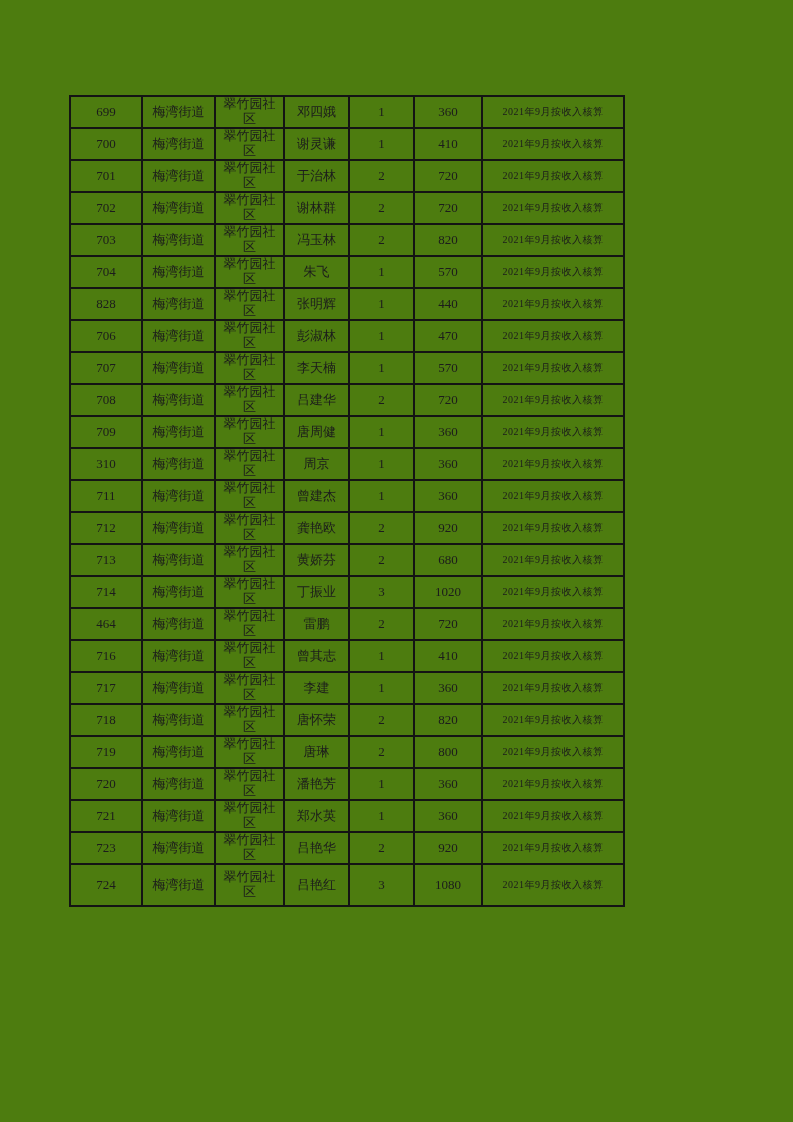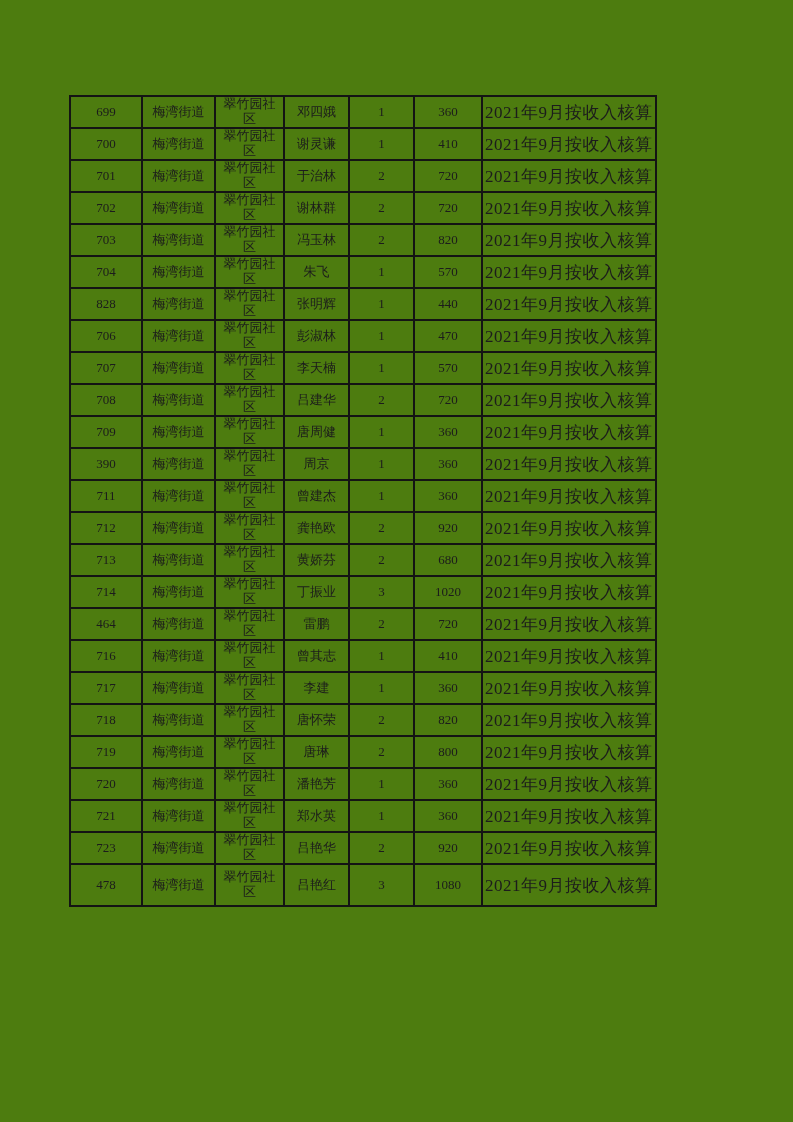--- a/index.html
+++ b/index.html
@@ -32,21 +32,21 @@
     font-size: 13px;
     color: #1c1c1c;
     white-space: nowrap;
     overflow: hidden;
   }
   table.grid td.community {
     white-space: pre-line;
     line-height: 1.15;
   }
   table.grid td.remark {
-    font-size: 17px;
+    font-size: 10px;
     letter-spacing: 0.5px;
   }
   table.grid tr:last-child td {
     height: 40px;
   }
 </style>
 </head>
 <body>
 
 <div class="page">
@@ -154,21 +154,21 @@
         <tr>
           <td>709</td>
           <td>梅湾街道</td>
           <td class="community">翠竹园社区</td>
           <td>唐周健</td>
           <td>1</td>
           <td>360</td>
           <td class="remark">2021年9月按收入核算</td>
         </tr>
         <tr>
-          <td>390</td>
+          <td>310</td>
           <td>梅湾街道</td>
           <td class="community">翠竹园社区</td>
           <td>周京</td>
           <td>1</td>
           <td>360</td>
           <td class="remark">2021年9月按收入核算</td>
         </tr>
         <tr>
           <td>711</td>
           <td>梅湾街道</td>
@@ -271,21 +271,21 @@
         <tr>
           <td>723</td>
           <td>梅湾街道</td>
           <td class="community">翠竹园社区</td>
           <td>吕艳华</td>
           <td>2</td>
           <td>920</td>
           <td class="remark">2021年9月按收入核算</td>
         </tr>
         <tr>
-          <td>478</td>
+          <td>724</td>
           <td>梅湾街道</td>
           <td class="community">翠竹园社区</td>
           <td>吕艳红</td>
           <td>3</td>
           <td>1080</td>
           <td class="remark">2021年9月按收入核算</td>
         </tr>
       </tbody>
   </table>
 </div>

